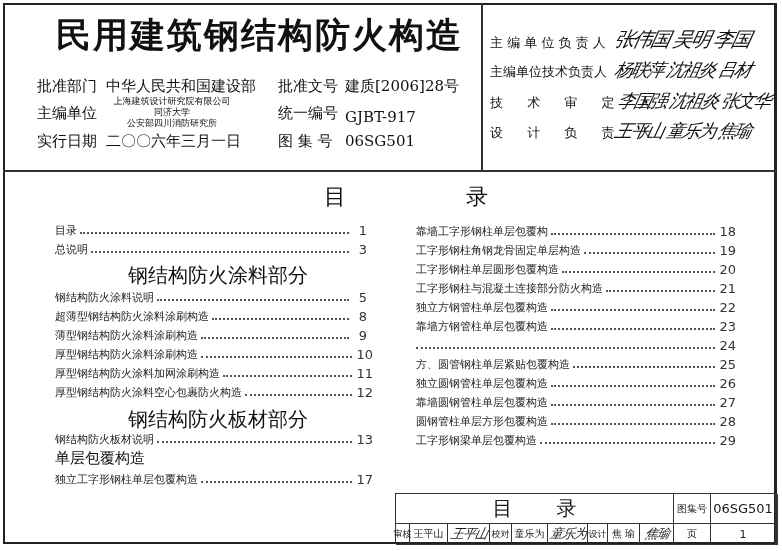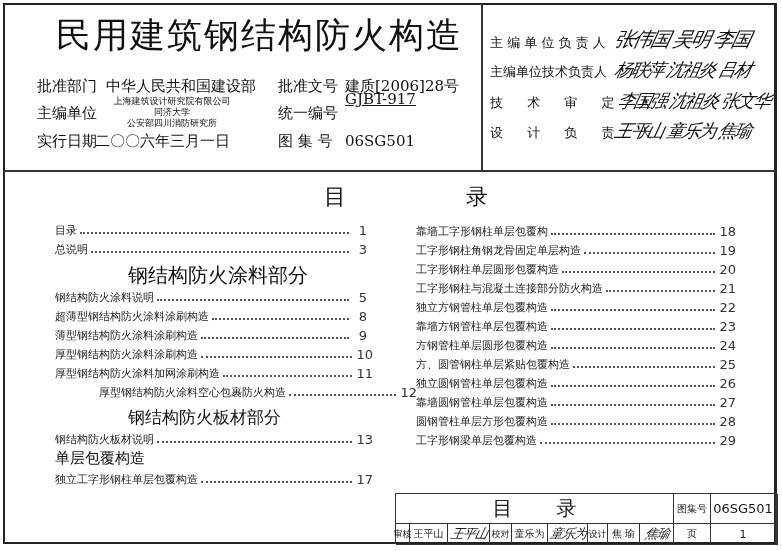--- a/index.html
+++ b/index.html
@@ -1,20 +1,20 @@
 <!DOCTYPE html>
 <html><head>
 <meta charset="utf-8">
 <style>
   html, body { margin:0; padding:0; background:#ffffff; }
   body { width:782px; height:551px; position:relative; overflow:hidden; font-family:"DejaVu Sans", sans-serif; color:#1a1a1a; }
   .frame { position:absolute; left:3px; top:3px; width:774px; height:541px; border:2px solid #222; border-right-width:3px; box-sizing:border-box; }
   .hdiv { position:absolute; left:3px; top:170px; width:774px; height:0; border-top:2px solid #333; }
   .vdiv { position:absolute; left:481px; top:3px; width:0; height:168px; border-left:2px solid #333; }
-  .main-title { position:absolute; left:56px; top:12px; font-family:"DejaVu Sans", sans-serif; font-size:35px; letter-spacing:2px; color:#111; font-weight:400; }
+  .main-title { position:absolute; left:56px; top:12px; font-family:"DejaVu Sans", sans-serif; font-size:35px; letter-spacing:2px; color:#111; font-weight:700; }
   .meta { position:absolute; font-family:"DejaVu Serif", serif; font-size:15px; color:#111; white-space:nowrap; }
   .meta.small { font-size:9px; line-height:11px; text-align:center; }
   .sig-row { position:absolute; left:490px; font-family:"DejaVu Serif", serif; font-size:13px; color:#111; white-space:nowrap; }
   .sig { position:absolute; font-family:"DejaVu Serif", serif; font-size:18px; font-style:italic; color:#111; white-space:nowrap; transform:skewX(-12deg); letter-spacing:-2px; }
   .toc-big { position:absolute; top:182px; font-size:22px; color:#111; }
   .toc-item { position:absolute; height:17px; font-size:11px; display:flex; align-items:flex-end; color:#222; font-family:"DejaVu Serif", serif; }
   .toc-item .lbl { white-space:nowrap; padding-right:3px; }
   .toc-item .dots { flex:1; border-bottom:2px dotted #555; margin-bottom:4px; height:0; }
   .toc-item .pg { font-family:"DejaVu Sans", sans-serif; font-size:13px; padding-left:4px; color:#333; min-width:14px; text-align:right; }
   .section-h { position:absolute; font-size:16px; color:#111; white-space:nowrap; }
@@ -34,26 +34,26 @@
 
 <div class="meta" style="left:37px;top:77px;">批准部门</div>
 <div class="meta" style="left:106px;top:77px;">中华人民共和国建设部</div>
 <div class="meta" style="left:37px;top:104px;">主编单位</div>
 <div class="meta small" style="left:104px;top:96px;width:136px;">
   <div>上海建筑设计研究院有限公司</div>
   <div>同济大学</div>
   <div>公安部四川消防研究所</div>
 </div>
 <div class="meta" style="left:37px;top:132px;">实行日期</div>
-<div class="meta" style="left:95px;top:132px;">二〇〇六年三月一日</div>
+<div class="meta" style="left:106px;top:132px;">二〇〇六年三月一日</div>
 
 <div class="meta" style="left:278px;top:77px;">批准文号</div>
 <div class="meta" style="left:345px;top:77px;">建质[2006]28号</div>
 <div class="meta" style="left:278px;top:104px;">统一编号</div>
-<div class="meta" style="left:345px;top:90px;text-decoration:underline;">GJBT-917</div>
+<div class="meta" style="left:345px;top:108px;">GJBT-917</div>
 <div class="meta" style="left:278px;top:132px;">图 集 号</div>
 <div class="meta" style="left:345px;top:132px;">06SG501</div>
 
 <div class="sig-row" style="top:34px;">主 编 单 位 负 责 人</div>
 <div class="sig" style="left:615px;top:26px;font-size:20px;">
   <span>张伟国</span>&nbsp;<span>吴明</span>&nbsp;<span>李国</span>
 </div>
 <div class="sig-row" style="top:63px;">主编单位技术负责人</div>
 <div class="sig" style="left:615px;top:58px;">
   <span>杨联萍</span>&nbsp;<span>沈祖炎</span>&nbsp;<span>吕材</span>
@@ -101,27 +101,27 @@
 <div class="toc-item" style="left:55px;top:345px;width:318px;">
   <span class="lbl">厚型钢结构防火涂料涂刷构造</span>
     <span class="dots"></span>
     <span class="pg">10</span>
 </div>
 <div class="toc-item" style="left:55px;top:364px;width:318px;">
   <span class="lbl">厚型钢结构防火涂料加网涂刷构造</span>
     <span class="dots"></span>
     <span class="pg">11</span>
 </div>
-<div class="toc-item" style="left:55px;top:383px;width:318px;margin-left:44px;">
+<div class="toc-item" style="left:55px;top:383px;width:318px;">
   <span class="lbl">厚型钢结构防火涂料空心包裹防火构造</span>
     <span class="dots"></span>
     <span class="pg">12</span>
 </div>
 
-<div class="section-h" style="left:128px;top:406px;font-size:17px;">钢结构防火板材部分</div>
+<div class="section-h" style="left:128px;top:406px;font-size:20px;">钢结构防火板材部分</div>
 
 <div class="toc-item" style="left:55px;top:430px;width:318px;">
   <span class="lbl">钢结构防火板材说明</span>
     <span class="dots"></span>
     <span class="pg">13</span>
 </div>
 
 <div class="section-h" style="left:55px;top:449px;font-size:15px;text-align:right;">单层包覆构造</div>
 
 <div class="toc-item" style="left:55px;top:470px;width:318px;">
@@ -154,21 +154,20 @@
   <span class="lbl">独立方钢管柱单层包覆构造</span>
     <span class="dots"></span>
     <span class="pg">22</span>
 </div>
 <div class="toc-item" style="left:416px;top:317px;width:320px;">
   <span class="lbl">靠墙方钢管柱单层包覆构造</span>
     <span class="dots"></span>
     <span class="pg">23</span>
 </div>
 <div class="toc-item" style="left:416px;top:336px;width:320px;">
-  <span class="lbl">方钢管柱单层圆形包覆构造</span>
     <span class="dots"></span>
     <span class="pg">24</span>
 </div>
 <div class="toc-item" style="left:416px;top:355px;width:320px;">
   <span class="lbl">方、圆管钢柱单层紧贴包覆构造</span>
     <span class="dots"></span>
     <span class="pg">25</span>
 </div>
 <div class="toc-item" style="left:416px;top:374px;width:320px;">
   <span class="lbl">独立圆钢管柱单层包覆构造</span>

